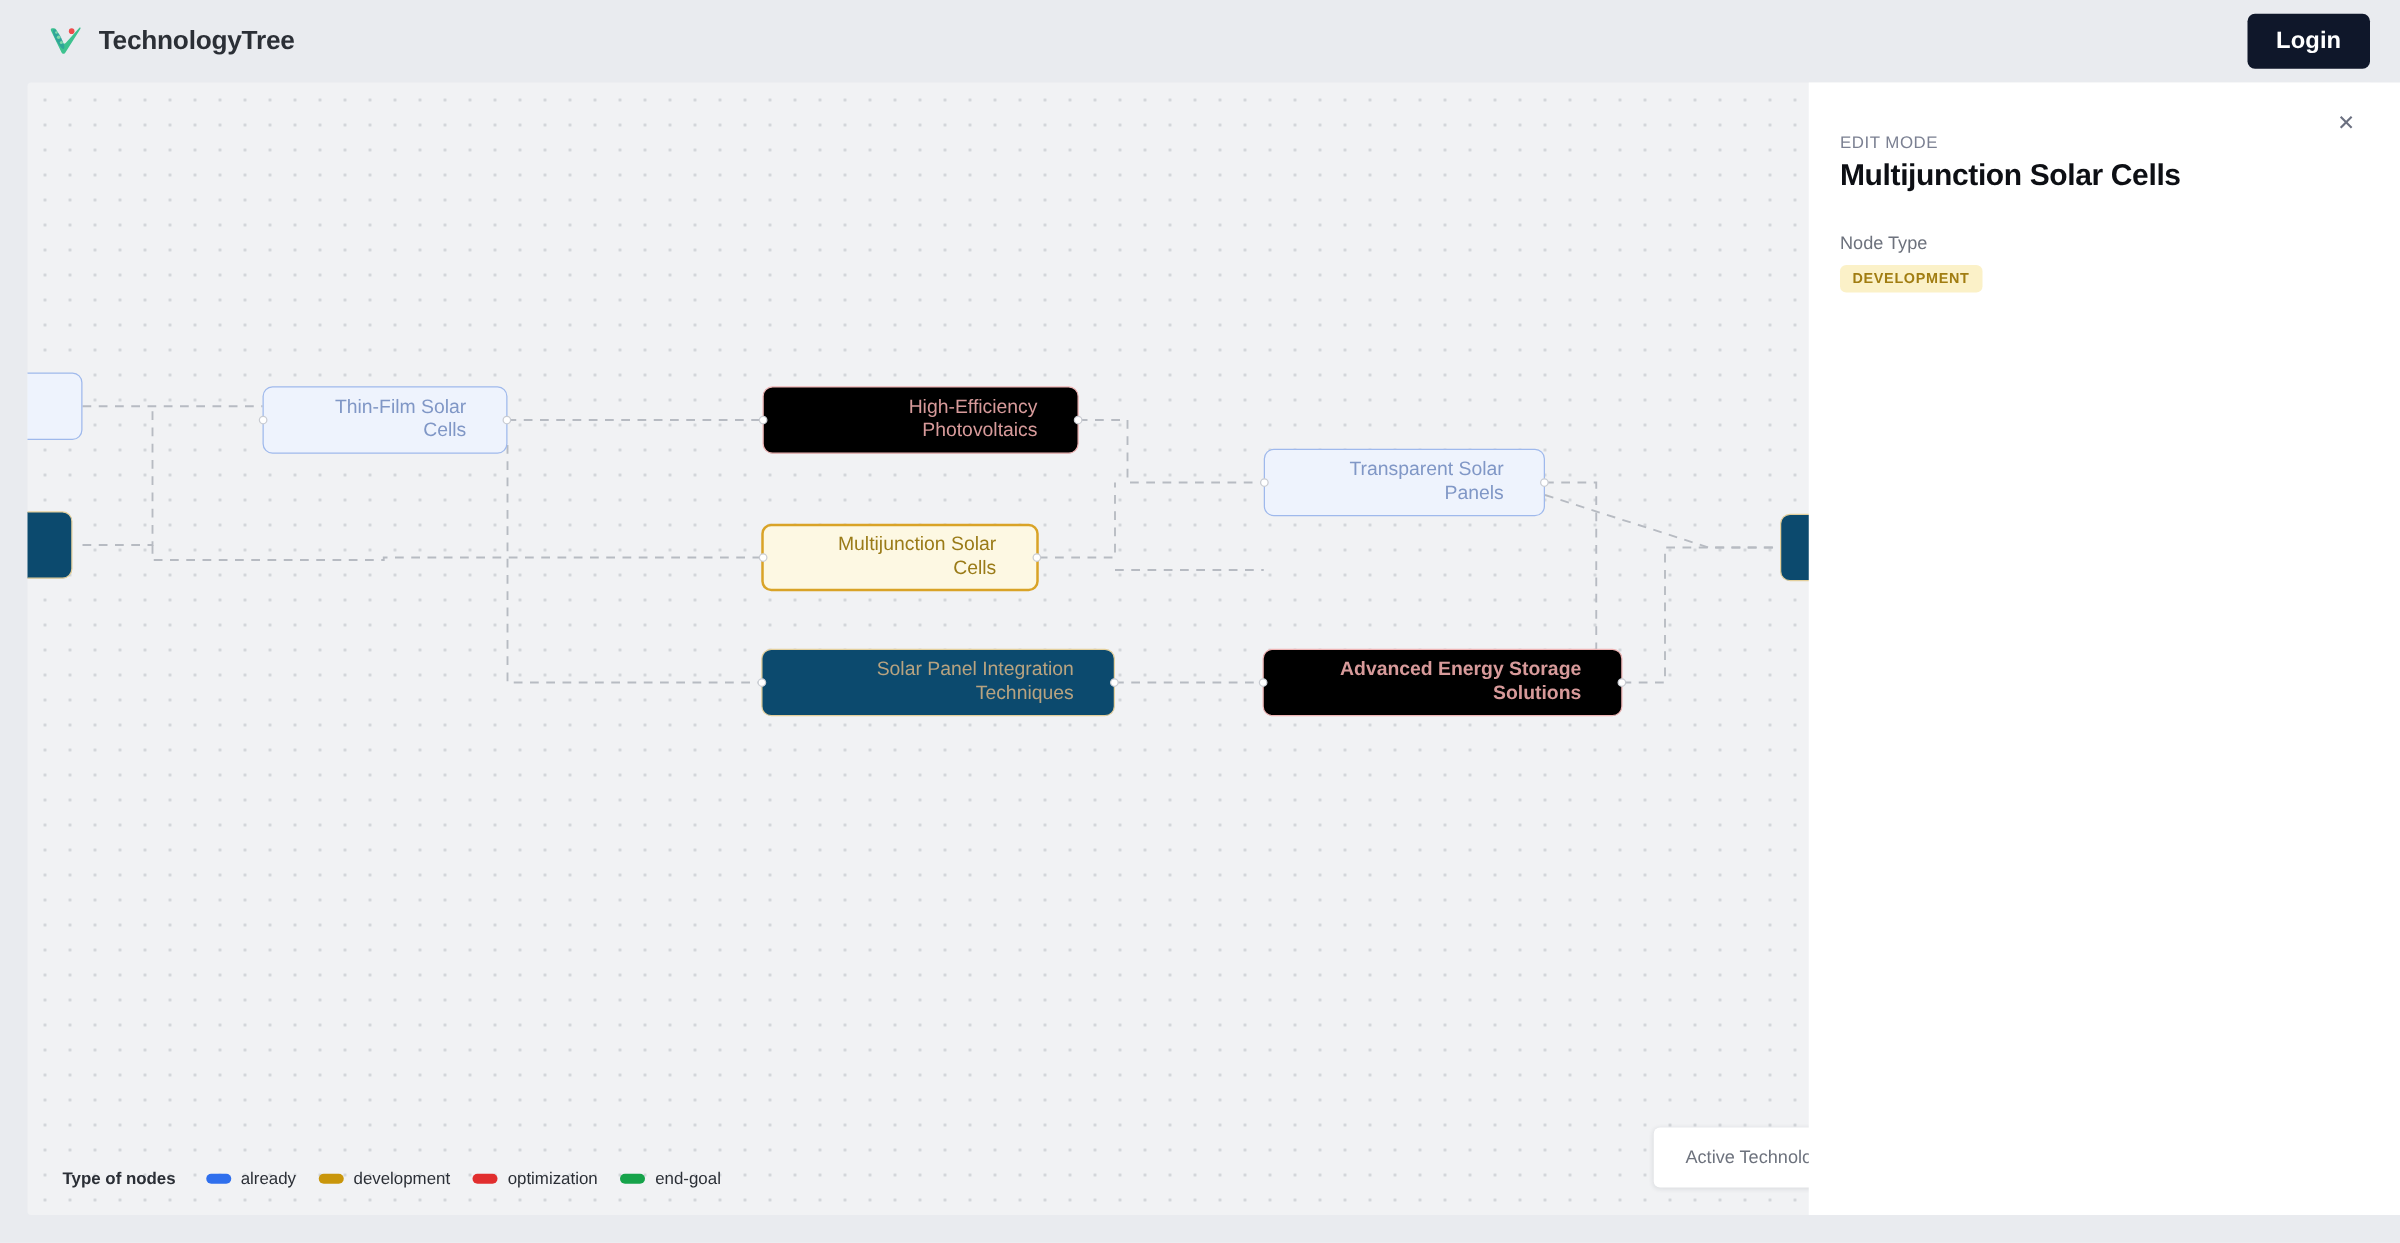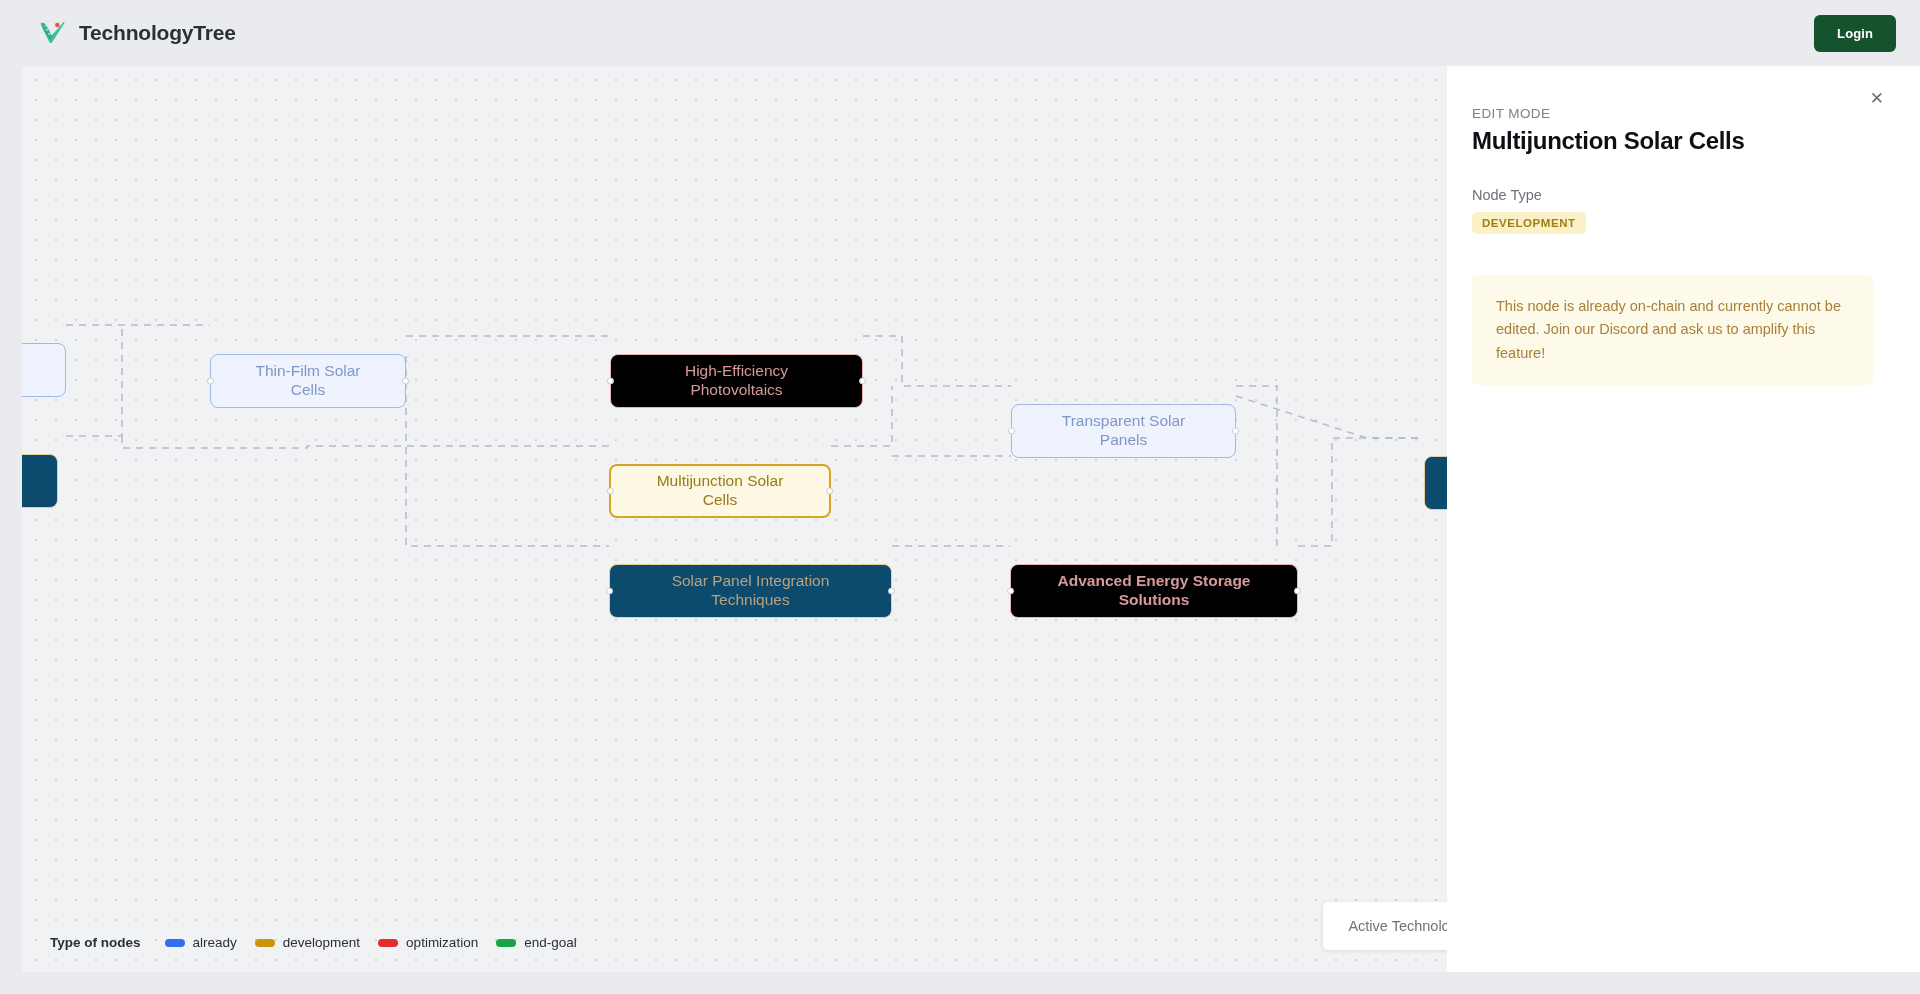--- a/index.html
+++ b/index.html
@@ -20,24 +20,24 @@
     justify-content: space-between;
     padding: 0 24px 0 38px;
   }
   .brand { display: flex; align-items: center; gap: 11px; }
   .brand-logo { width: 30px; height: 30px; display: block; }
   .brand-name {
     font-size: 21px; font-weight: bold; color: #2b2f36;
     letter-spacing: -0.2px;
   }
   .login-btn {
-    background: #14532d; color: #ffffff;
+    background: #0f172a; color: #ffffff;
     border: none; border-radius: 6px;
     font-family: "Liberation Sans", sans-serif;
-    font-size: 13px; font-weight: bold;
+    font-size: 19px; font-weight: bold;
     padding: 11px 23px;
     cursor: pointer;
     letter-spacing: 0.1px;
   }
 
   
   .canvas-wrap {
     position: absolute;
     top: 66px; left: 22px;
     width: 1876px; height: 906px;
@@ -54,26 +54,25 @@
   }
   .edges { position: absolute; inset: 0; }
 
   
   .node {
     position: absolute;
     border-radius: 8px;
     border: 1.6px solid;
     display: flex; align-items: center; justify-content: center;
     font-size: 15.5px;
-    text-align: center;
+    text-align: right;
     padding: 0 32px;
     cursor: pointer;
     user-select: none;
     line-height: 1.2;
-    margin-top: 45px;
   }
   .n-research    { border-color: #9fb9ec; background: #eef3fd; color: #8097c6; }
   .n-development { border-color: #e3cf9c; background: #0c4a6e; color: #b8a380; }
   .n-optimization{ border-color: #eeb4b4; background: #000000; color: #d79a9a; }
   .node.selected {
     border-color: #d9a327; background: #fdf8e3; color: #9a7b18;
     border-width: 2px;
   }
   .node-dot {
     position: absolute; width: 7px; height: 7px;
@@ -257,14 +256,13 @@
     <button class="at-close">✕</button>
   </div>
 </div>
 
 <aside class="panel">
   <button class="panel-close">✕</button>
   <div class="edit-mode">EDIT MODE</div>
   <h1 class="panel-title">Multijunction Solar Cells</h1>
   <div class="field-label">Node Type</div>
   <span class="badge">DEVELOPMENT</span>
-  <div class="notice">This node is already on-chain and currently cannot be edited. Join our Discord and ask us to amplify this feature!</div>
 </aside>
 
 </body></html>

